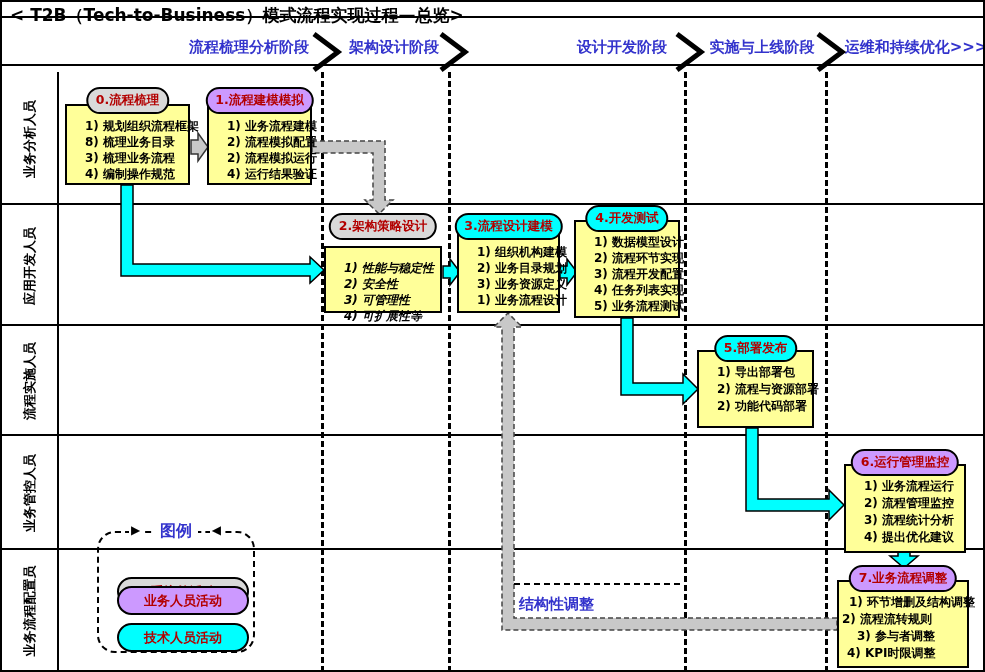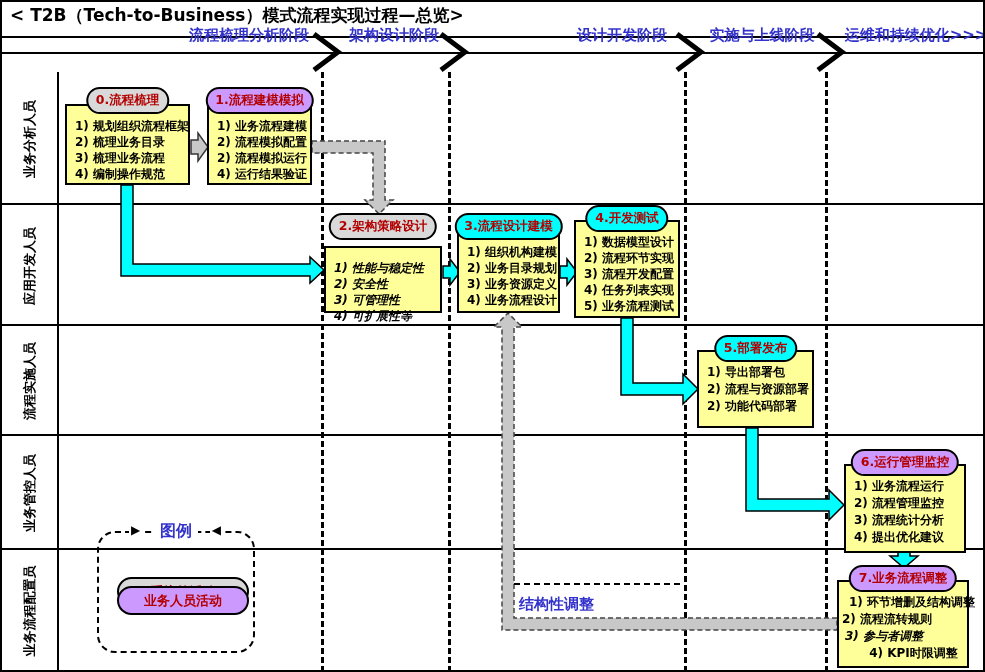--- a/index.html
+++ b/index.html
@@ -2,41 +2,41 @@
 <html><head>
 <meta charset="utf-8">
 <style>
   html,body{margin:0;padding:0;background:#fff;}
   .canvas{
     position:relative;width:985px;height:672px;box-sizing:border-box;
     border:2px solid #000;background:#fff;overflow:hidden;
     font-family:"DejaVu Sans",sans-serif;
   }
   .title-bar{
-    position:absolute;left:0;top:0;right:0;height:36px;box-sizing:border-box;
+    position:absolute;left:0;top:0;right:0;height:16px;box-sizing:border-box;
     border-bottom:2px solid #000;font-size:17px;font-weight:bold;color:#000;
     line-height:26px;padding-left:8px;white-space:nowrap;z-index:1;
   }
-  .phase-band{position:absolute;left:0;top:12px;right:0;height:40px;box-sizing:border-box;border-bottom:2px solid #000;z-index:1;}
+  .phase-band{position:absolute;left:0;top:24px;right:0;height:40px;box-sizing:border-box;border-bottom:2px solid #000;z-index:1;}
   .phase-label{
     position:absolute;top:12px;transform:translateX(-50%);
     font-size:15px;font-weight:bold;color:#3333cc;white-space:nowrap;
   }
   .vsep{position:absolute;top:70px;height:600px;width:0;border-left:3px dashed #000;z-index:1;}
   .hline{position:absolute;left:0;right:0;height:0;border-top:2px solid #000;z-index:1;}
   .vline{position:absolute;left:55px;top:70px;height:600px;width:0;border-left:2px solid #000;z-index:1;}
   .lane-cell{position:absolute;left:0;width:55px;display:flex;align-items:center;justify-content:center;z-index:1;}
   .lane-label{transform:rotate(-90deg);white-space:nowrap;font-size:13px;font-weight:bold;color:#000;}
   .flow-svg{position:absolute;left:0;top:0;z-index:2;pointer-events:none;}
   .activity{position:absolute;z-index:3;}
   .activity-body{
     position:absolute;left:0;right:0;bottom:0;background:#ffff99;
     border:2px solid #000;box-sizing:border-box;padding-top:12px;
   }
-  .item{white-space:nowrap;font-weight:bold;font-size:12px;line-height:16px;padding-left:8px;color:#000;}
+  .item{white-space:nowrap;font-weight:bold;font-size:12px;line-height:16px;padding-left:18px;color:#000;}
   .lh17 .item{line-height:17px;}
   .activity-header{
     position:absolute;top:0;left:50%;transform:translateX(-50%);height:27px;box-sizing:border-box;
     border:2px solid #000;border-radius:14px;padding:0 8px;display:flex;align-items:center;
     font-size:12.5px;font-weight:bold;color:#b30000;white-space:nowrap;z-index:2;
   }
   .hdr-external{background:#d9d9d9;}
   .hdr-business{background:#cc99ff;}
   .hdr-technical{background:#00ffff;}
   .legend{
@@ -121,21 +121,21 @@
     <polygon points="744,426 744,509 827,509 827,518 842,503 827,488 827,497 756,497 756,426" fill="#00ffff" stroke="#000" stroke-width="1.5"></polygon>
     <polygon points="896,548 908,548 908,554 916,554 902,566 888,554 896,554" fill="#00ffff" stroke="#000" stroke-width="1.5"></polygon>
 
     <polygon points="835,616 512,616 512,325 520,325 506,311 492,325 500,325 500,628 835,628" fill="#c8c8c8" stroke="#444" stroke-width="1.5" stroke-dasharray="5,3"></polygon>
     <line x1="512" y1="582" x2="682" y2="582" stroke="#000" stroke-width="2" stroke-dasharray="6,4"></line>
   </svg>
 
   <div class="activity" style="left:63px;top:85px;width:125px;height:98px;">
     <div class="activity-body" style="top:17px;">
       <div class="item">1) 规划组织流程框架</div>
-      <div class="item">2) 梳理业务目录</div>
+      <div class="item">8) 梳理业务目录</div>
       <div class="item">3) 梳理业务流程</div>
       <div class="item">4) 编制操作规范</div>
     </div>
     <div class="activity-header hdr-external">0.流程梳理</div>
   </div>
 
   <div class="activity" style="left:205px;top:85px;width:105px;height:98px;">
     <div class="activity-body" style="top:17px;">
       <div class="item">1) 业务流程建模</div>
       <div class="item">2) 流程模拟配置</div>
@@ -153,21 +153,21 @@
       <div class="item">4) 可扩展性等</div>
     </div>
     <div class="activity-header hdr-external">2.架构策略设计</div>
   </div>
 
   <div class="activity" style="left:455px;top:211px;width:103px;height:100px;">
     <div class="activity-body" style="top:17px;">
       <div class="item">1) 组织机构建模</div>
       <div class="item">2) 业务目录规划</div>
       <div class="item">3) 业务资源定义</div>
-      <div class="item">4) 业务流程设计</div>
+      <div class="item">1) 业务流程设计</div>
     </div>
     <div class="activity-header hdr-technical">3.流程设计建模</div>
   </div>
 
   <div class="activity" style="left:572px;top:203px;width:106px;height:113px;">
     <div class="activity-body" style="top:15px;">
       <div class="item">1) 数据模型设计</div>
       <div class="item">2) 流程环节实现</div>
       <div class="item">3) 流程开发配置</div>
       <div class="item">4) 任务列表实现</div>
@@ -192,29 +192,30 @@
       <div class="item">3) 流程统计分析</div>
       <div class="item">4) 提出优化建议</div>
     </div>
     <div class="activity-header hdr-business">6.运行管理监控</div>
   </div>
 
   <div class="activity lh17" style="left:835px;top:563px;width:132px;height:103px;">
     <div class="activity-body" style="top:15px;">
       <div class="item" style="padding-left:10px;">1) 环节增删及结构调整</div>
       <div class="item" style="padding-left:3px;">2) 流程流转规则</div>
-      <div class="item" style="padding-left:6px;font-style:italic;">3) 参与者调整</div>
-      <div class="item" style="padding-left:21px;text-align:center;">4) KPI时限调整</div>
+      <div class="item" style="padding-left:18px;">3) 参与者调整</div>
+      <div class="item" style="padding-left:8px;">4) KPI时限调整</div>
     </div>
     <div class="activity-header hdr-business">7.业务流程调整</div>
   </div>
 
   <div class="legend">
     <span class="legend-arrow r">▶</span>
     <span class="legend-title">图例</span>
     <span class="legend-arrow l">◀</span>
     <div class="legend-pill pill-external">系统外活动</div>
     <div class="legend-pill pill-business">业务人员活动</div>
+    <div class="legend-pill pill-technical">技术人员活动</div>
   </div>
 
   <div class="feedback-label">结构性调整</div>
 
 </div>
 
 </body></html>

